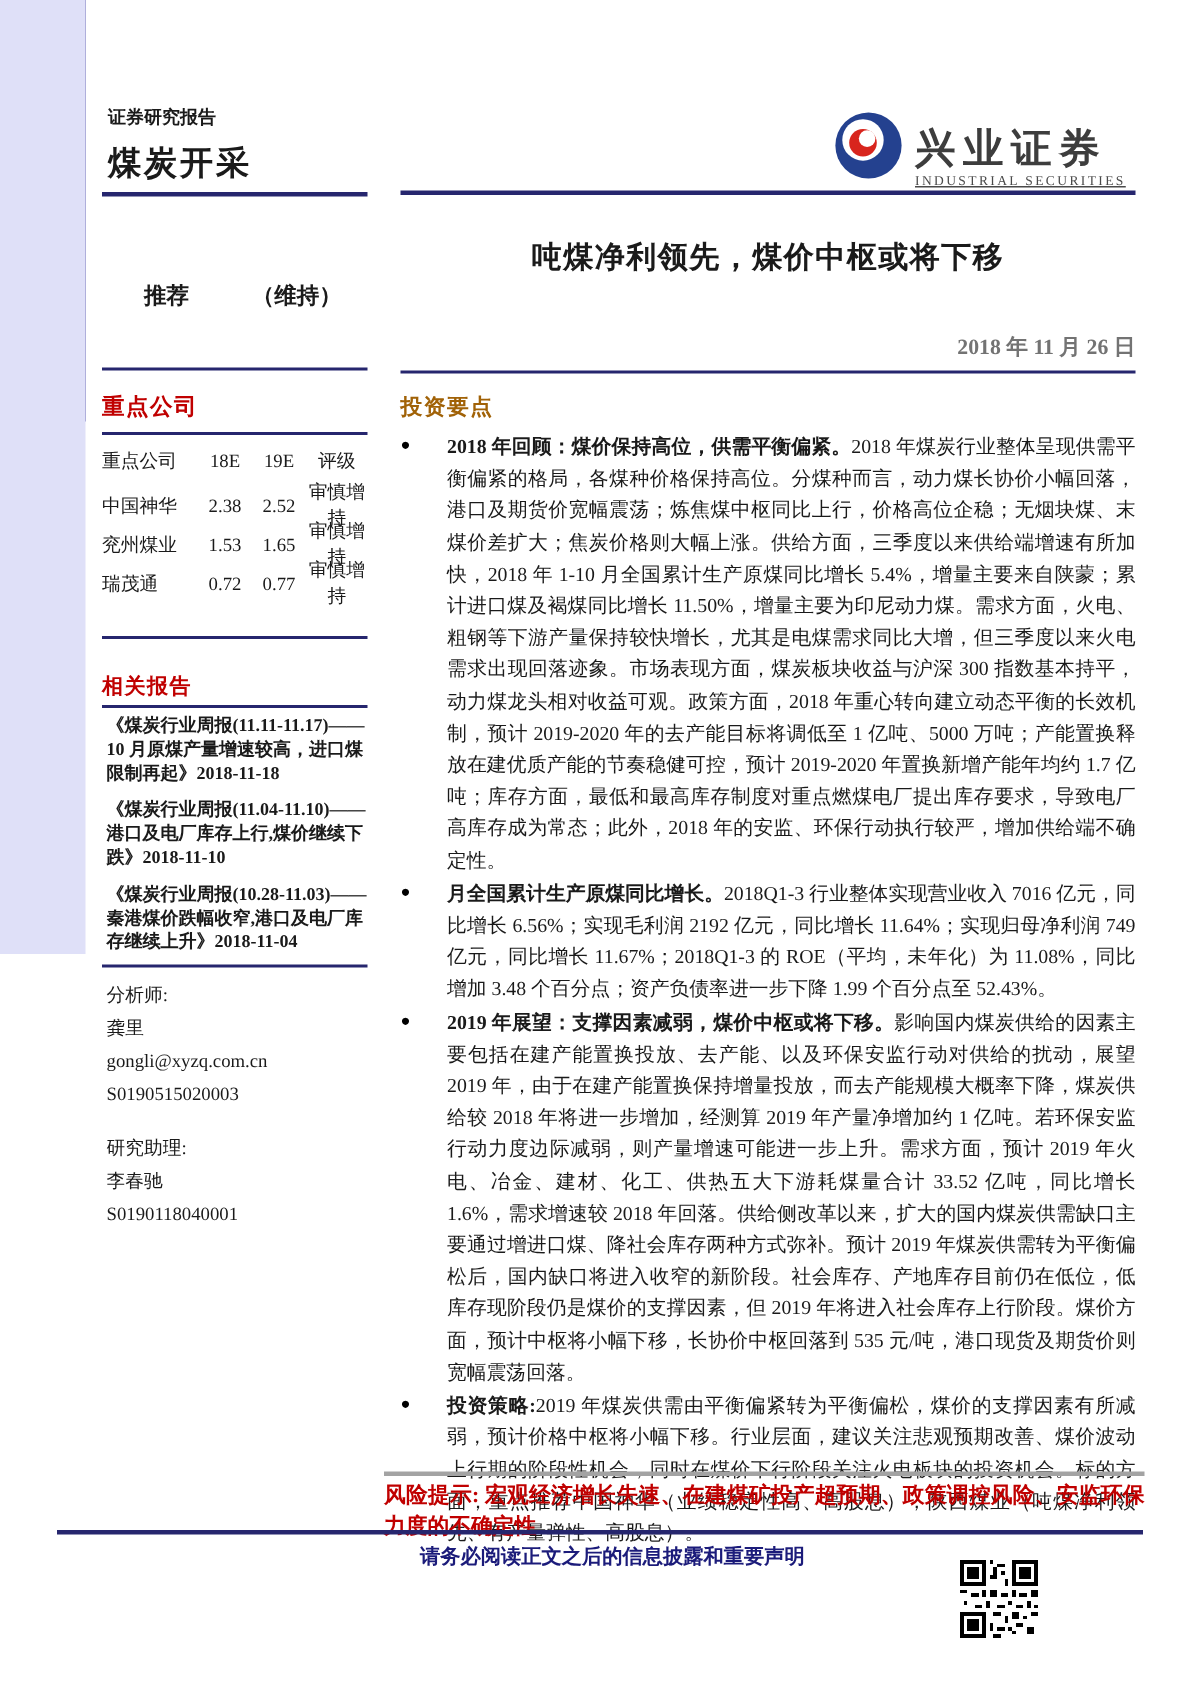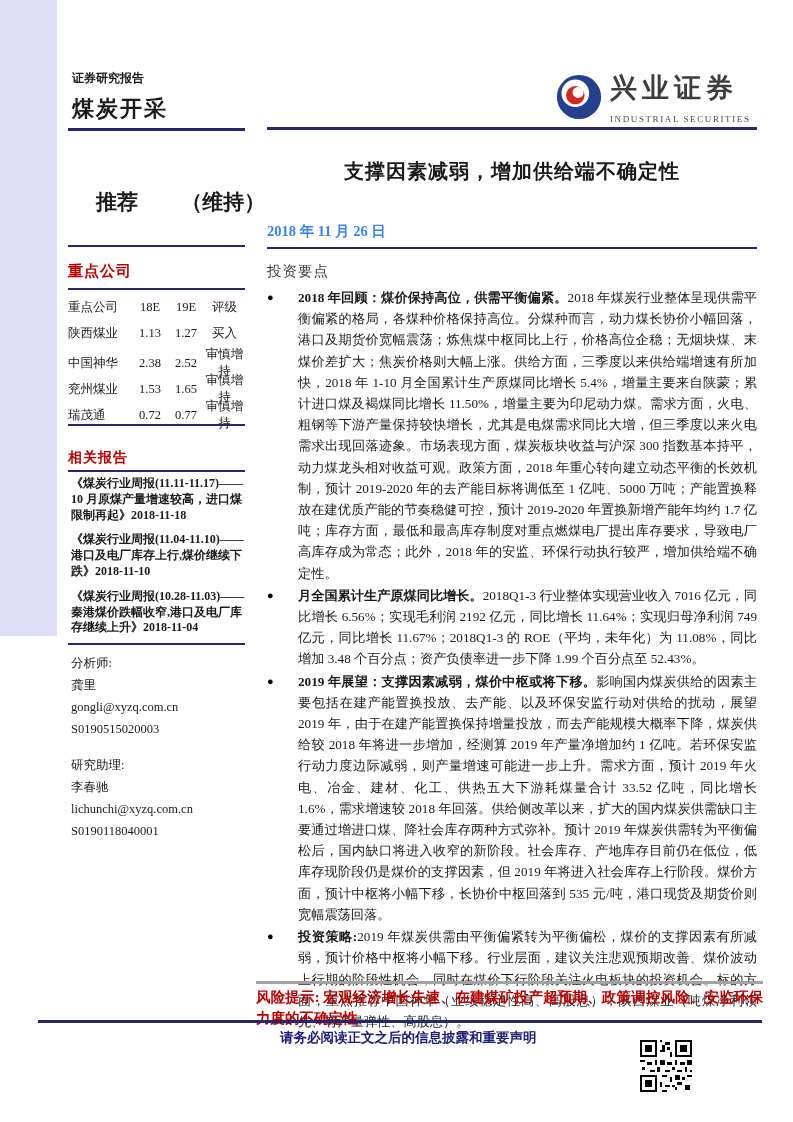--- a/index.html
+++ b/index.html
@@ -25,52 +25,52 @@
     background:#dfe0f8;
   }
   
   .stamp { position:absolute; left:72px; top:70px; font-size:12px; font-weight:bold; }
   .industry { position:absolute; left:72px; top:94px; font-size:22px; font-weight:bold; letter-spacing:2px; }
   .rule { position:absolute; background:#26266e; }
   .rule-left-1  { left:68px; top:128px; width:177px; height:3px; }
   .rule-right-1 { left:267px; top:127px; width:490px; height:3px; }
   .rule-left-2  { left:68px; top:245px; width:177px; height:2px; }
   .rule-right-2 { left:267px; top:247px; width:490px; height:2px; }
-  .rating-row { position:absolute; left:96px; top:188px; font-size:21px; font-weight:bold; }
+  .rating-row { position:absolute; left:96px; top:188px; font-size:15px; font-weight:bold; }
   .rating-row .keep { margin-left:38px; }
   .report-title {
     position:absolute; left:267px; top:158px; width:490px;
     text-align:center; font-size:20px; font-weight:bold; letter-spacing:1px;
   }
   .report-date {
     position:absolute; left:267px; top:222px; width:490px;
-    text-align:left; font-size:14.5px; font-weight:bold; color:#3b82f6;
+    text-align:right; font-size:14.5px; font-weight:bold; color:#737373;
   }
   
   .brand { position:absolute; left:556px; top:74px; display:flex; align-items:flex-end; }
   .brand-text { margin-left:8px; }
   .brand-cn { font-size:27px; font-weight:bold; color:#3d3d3d; letter-spacing:5px; line-height:1; }
-  .brand-en { font-size:9px; color:#4a4a4a; letter-spacing:1.6px; margin-top:12px; }
+  .brand-en { font-size:9px; color:#4a4a4a; letter-spacing:1.6px; margin-top:2px;text-decoration:underline; }
   
   .kc-heading { position:absolute; left:68px; top:262px; font-size:15px; font-weight:bold; color:#c00000; letter-spacing:1px; }
   .kc-rule-top    { left:68px; top:288px; width:177px; height:2px; }
   .kc-rule-bottom { left:68px; top:424px; width:177px; height:2px; }
   .kc-table { position:absolute; left:68px; top:294px; width:177px; font-size:12.5px; }
   .kc-row { display:grid; grid-template-columns:64px 36px 36px 1fr; height:26px; align-items:center; }
   .kc-row .c-num { text-align:center; }
   .kc-row .c-rating { text-align:center; }
   .rr-heading { position:absolute; left:68px; top:449px; font-size:14px; font-weight:bold; color:#c00000; letter-spacing:1px; }
   .rr-rule-top    { left:68px; top:470px; width:177px; height:2px; }
   .rr-rule-bottom { left:68px; top:643px; width:177px; height:2px; }
   .rr-list { position:absolute; left:71px; top:476px; width:174px; font-size:12px; line-height:15.8px; }
   .rr-item { margin-bottom:9px;font-weight:bold; }
   .people { position:absolute; left:71px; top:652px; width:174px; font-size:12.5px; line-height:22px; }
   .people .gap { height:14px; }
   
-  .ip-heading { position:absolute; left:267px; top:262px; font-size:14.5px; font-weight:normal; color:#404040; letter-spacing:1px; }
+  .ip-heading { position:absolute; left:267px; top:262px; font-size:14.5px; font-weight:bold; color:#a16207; letter-spacing:1px; }
   .bullets { position:absolute; left:267px; top:287px; width:490px; }
   .bullet { display:flex; margin-bottom:1px; }
   .bullet-marker { width:31px; flex:0 0 31px; font-size:11px; padding-top:4px; color:#000; }
   .bullet-text { flex:1; font-size:13.2px; line-height:21.2px; text-align:justify; }
   .bullet-text .lead { font-weight:bold; }
   .risk {
     position:absolute; left:256px; top:981px; width:507px;
     border-top:3px solid #a3a3a3; padding-top:3px;
     color:#c00000; font-weight:bold; font-size:14.5px; line-height:20.5px; text-align:justify;
   }
@@ -87,21 +87,21 @@
     <div class="side-banner-text">行业投资策略报告</div>
   </div>
   <div class="side-strip"></div>
 
   <div class="stamp">证券研究报告</div>
   <div class="industry">煤炭开采</div>
   <div class="rating-row">
     <span>推荐</span>
     <span class="keep">（维持）</span>
   </div>
-  <div class="report-title">支撑因素减弱，增加供给端不确定性</div>
+  <div class="report-title">吨煤净利领先，煤价中枢或将下移</div>
   <div class="report-date">2018 年 11 月 26 日</div>
 
   <div class="rule rule-left-1"></div>
   <div class="rule rule-right-1"></div>
   <div class="rule rule-left-2"></div>
   <div class="rule rule-right-2"></div>
 
   <div class="brand">
     <span>
       <svg width="46" height="46" viewBox="0 0 100 100">
@@ -120,26 +120,20 @@
   <div class="kc-heading">重点公司</div>
   <div class="rule kc-rule-top"></div>
   <div class="kc-table">
     <div class="kc-row">
       <span>重点公司</span>
       <span class="c-num">18E</span>
       <span class="c-num">19E</span>
       <span class="c-rating">评级</span>
     </div>
     <div class="kc-row">
-      <span>陕西煤业</span>
-      <span class="c-num">1.13</span>
-      <span class="c-num">1.27</span>
-      <span class="c-rating">买入</span>
-    </div>
-    <div class="kc-row">
       <span>中国神华</span>
       <span class="c-num">2.38</span>
       <span class="c-num">2.52</span>
       <span class="c-rating">审慎增持</span>
     </div>
     <div class="kc-row">
       <span>兖州煤业</span>
       <span class="c-num">1.53</span>
       <span class="c-num">1.65</span>
       <span class="c-rating">审慎增持</span>
@@ -163,21 +157,20 @@
   <div class="rule rr-rule-bottom"></div>
 
   <div class="people">
     <div>分析师:</div>
     <div>龚里</div>
     <div>gongli@xyzq.com.cn</div>
     <div>S0190515020003</div>
     <div class="gap"></div>
     <div>研究助理:</div>
     <div>李春驰</div>
-    <div>lichunchi@xyzq.com.cn</div>
     <div>S0190118040001</div>
   </div>
 
   <div class="ip-heading">投资要点</div>
   <div class="bullets">
     <div class="bullet">
       <span class="bullet-marker">●</span>
       <span class="bullet-text"><span class="lead">2018 年回顾：煤价保持高位，供需平衡偏紧。</span><span>2018 年煤炭行业整体呈现供需平衡偏紧的格局，各煤种价格保持高位。分煤种而言，动力煤长协价小幅回落，港口及期货价宽幅震荡；炼焦煤中枢同比上行，价格高位企稳；无烟块煤、末煤价差扩大；焦炭价格则大幅上涨。供给方面，三季度以来供给端增速有所加快，2018 年 1-10 月全国累计生产原煤同比增长 5.4%，增量主要来自陕蒙；累计进口煤及褐煤同比增长 11.50%，增量主要为印尼动力煤。需求方面，火电、粗钢等下游产量保持较快增长，尤其是电煤需求同比大增，但三季度以来火电需求出现回落迹象。市场表现方面，煤炭板块收益与沪深 300 指数基本持平，动力煤龙头相对收益可观。政策方面，2018 年重心转向建立动态平衡的长效机制，预计 2019-2020 年的去产能目标将调低至 1 亿吨、5000 万吨；产能置换释放在建优质产能的节奏稳健可控，预计 2019-2020 年置换新增产能年均约 1.7 亿吨；库存方面，最低和最高库存制度对重点燃煤电厂提出库存要求，导致电厂高库存成为常态；此外，2018 年的安监、环保行动执行较严，增加供给端不确定性。</span></span>
     </div>
     <div class="bullet">

